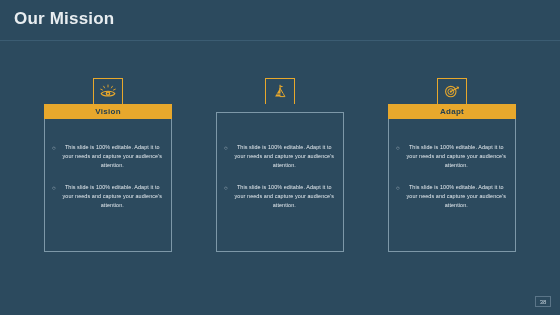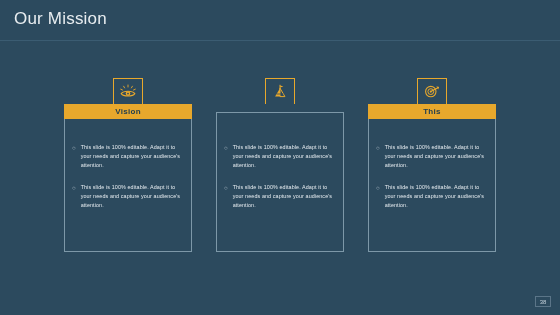--- a/index.html
+++ b/index.html
@@ -14,21 +14,21 @@
     overflow: hidden;
     position: relative;
   }
 
   
   .slide-title {
     position: absolute;
     left: 14px;
     top: 9px;
     font-size: 17px;
-    font-weight: 400;
+    font-weight: 700;
     color: #e8edf0;
     letter-spacing: 0.2px;
   }
   .title-divider {
     position: absolute;
     left: 0;
     top: 40px;
     width: 560px;
     height: 1px;
     background: #3b5c72;
@@ -36,21 +36,22 @@
 
   
   .cards {
     position: absolute;
     left: 0;
     top: 78px;
     width: 560px;
     height: 180px;
     display: flex;
     justify-content: center;
-    gap: 24px;
+    gap: 44px;
+    text-align: center;
   }
 
   .card {
     position: relative;
     width: 128px;
   }
 
   
   .icon-box {
     position: absolute;
@@ -207,21 +208,21 @@
       <span>
         <svg width="18" height="15" viewBox="0 0 18 15">
           <circle cx="7.8" cy="7.6" r="5.2" fill="none" stroke="#e8a82c" stroke-width="1.1"></circle>
           <circle cx="7.8" cy="7.6" r="2.9" fill="none" stroke="#e8a82c" stroke-width="1"></circle>
           <circle cx="7.8" cy="7.6" r="1.1" fill="#e8a82c"></circle>
           <line x1="7.8" y1="7.6" x2="15.4" y2="3.4" stroke="#e8a82c" stroke-width="1.1" stroke-linecap="round"></line>
           <path d="M13.4 2.3 L16 3.1 L15.2 5.6 Z" fill="#e8a82c"></path>
         </svg>
       </span>
     </div>
-    <div class="card-label">This</div>
+    <div class="card-label">Adapt</div>
     <div class="card-body">
       <div class="bullet-row">
         <span class="bullet-marker">○</span>
         <span class="bullet-text">This slide is 100% editable.  Adapt it to your needs and capture your audience's attention.</span>
       </div>
       <div class="bullet-row">
         <span class="bullet-marker">○</span>
         <span class="bullet-text">This slide is 100% editable.  Adapt it to your needs and capture your audience's attention.</span>
       </div>
     </div>

